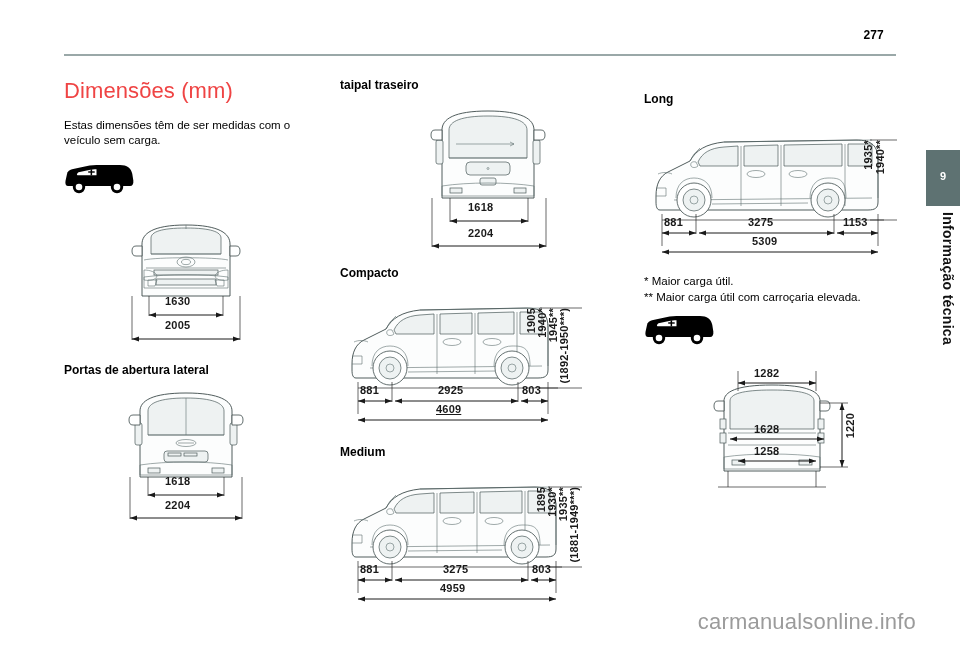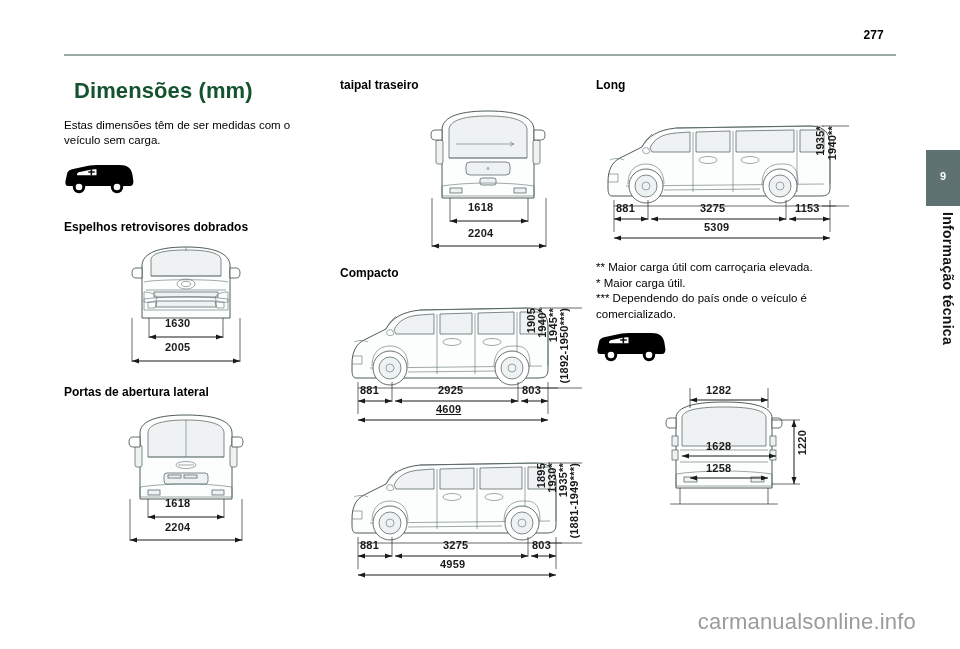--- a/index.html
+++ b/index.html
@@ -36,25 +36,25 @@
     position:absolute;right:4px;top:62px;
     writing-mode:vertical-rl;
     font-size:14px;font-weight:bold;letter-spacing:.3px;
     white-space:nowrap;color:#111;
   }
 
   
   .col{position:absolute;top:78px;}
   .col1{left:64px;width:245px;}
   .col2{left:340px;width:250px;}
-  .col3{left:596px;width:258px;}
+  .col3{left:644px;width:258px;margin-top:14px;}
 
   h1.title{
-    margin:0 0 14px 10px;font-size:22px;font-weight:bold;
-    color:#14532d;letter-spacing:.1px;
+    margin:0 0 14px 0;font-size:22px;font-weight:normal;
+    color:#ef4444;letter-spacing:.1px;
   }
   p.body{
     margin:0 0 16px 0;font-size:11.5px;line-height:15px;color:#000;
   }
   h2.sub{
     margin:0 0 6px 0;font-size:12px;font-weight:bold;
   }
   .note{margin:0;font-size:11.5px;line-height:15.5px;}
 
   
@@ -107,21 +107,20 @@
         <path fill="#fff" d="M14.5 8.3 L24 6.2 C27.5 5.5 30 5.3 32.5 5.3 L32.5 11.2 L13.6 11.2 C12.6 11.2 12.6 9.8 14.5 8.3 Z"></path>
         <rect fill="#000" x="26.6" y="5.3" width="1.5" height="6"></rect>
         <rect fill="#000" x="24.2" y="7.3" width="6.5" height="1.4"></rect>
         <circle fill="#000" cx="15" cy="23" r="6.2"></circle>
         <circle fill="#fff" cx="15" cy="23" r="3.3"></circle>
         <circle fill="#000" cx="53" cy="23" r="6.2"></circle>
         <circle fill="#fff" cx="53" cy="23" r="3.3"></circle>
       </svg>
     </div>
 
-    <h2 class="sub">Espelhos retrovisores dobrados</h2>
 
     <div class="fig" style="height:125px;margin-top:8px;">
       <svg width="245" height="125" viewBox="0 0 245 125">
 
         <g transform="translate(62,0)">
           <path class="body-fill" d="M16 76 L16 24 C16 14 26 5 60 5 C94 5 104 14 104 24 L104 76 Z"></path>
           <path class="glass" d="M25 34 L25 18 C25 12 35 8 60 8 C85 8 95 12 95 18 L95 34 Z"></path>
           <path class="car2" d="M25 34 L95 34"></path>
           <path class="car2" d="M18 40 C30 37 90 37 102 40"></path>
           <path class="car2" d="M20 48 L100 48"></path>
@@ -318,20 +317,21 @@
       <div class="dimtxt" style="left:20px;top:94px;">881</div>
       <div class="dimtxt" style="left:98px;top:94px;">2925</div>
       <div class="dimtxt" style="left:182px;top:94px;">803</div>
       <div class="dimtxt" style="left:96px;top:113px;text-decoration:underline;">4609</div>
       <div class="dimtxt v" style="left:185px;top:18px;">1905</div>
       <div class="dimtxt v" style="left:196px;top:18px;">1940*</div>
       <div class="dimtxt v" style="left:207px;top:18px;">1945**</div>
       <div class="dimtxt v" style="left:218px;top:18px;">(1892-1950***)</div>
     </div>
 
+    <h2 class="sub" style="margin-top:10px;">Medium</h2>
 
     <div class="fig" style="height:145px;margin-top:10px;">
       <svg width="250" height="145" viewBox="0 0 250 145">
         <g transform="translate(6,14)">
           <path class="body-fill" d="M6 60 C6 48 10 40 18 36 L40 25 C46 14 56 8 74 6 L188 4 C204 4 210 10 210 24 L210 66 C210 72 207 74 200 74 L10 74 C7 74 6 71 6 66 Z"></path>
           <path class="glass" d="M48 26 C52 17 60 12 74 11 L88 10 L88 30 L50 30 Z"></path>
           <path class="glass" d="M94 10 L128 9 L128 30 L94 30 Z"></path>
           <path class="glass" d="M134 9 L176 8 L176 30 L134 30 Z"></path>
           <path class="glass" d="M182 8 L204 8 L204 30 L182 30 Z"></path>
           <path class="car2" d="M40 25 L44 18 L50 12"></path>
@@ -444,23 +444,22 @@
       </svg>
       <div class="dimtxt" style="left:20px;top:98px;">881</div>
       <div class="dimtxt" style="left:104px;top:98px;">3275</div>
       <div class="dimtxt" style="left:199px;top:98px;">1153</div>
       <div class="dimtxt" style="left:108px;top:117px;">5309</div>
       <div class="dimtxt v" style="left:218px;top:22px;">1935*</div>
       <div class="dimtxt v" style="left:230px;top:22px;">1940**</div>
     </div>
 
     <div style="margin-top:6px;">
+      <p class="note">* Maior carga útil.</p>
       <p class="note">** Maior carga útil com carroçaria elevada.</p>
-      <p class="note">* Maior carga útil.</p>
-      <p class="note">*** Dependendo do país onde o veículo é comercializado.</p>
     </div>
 
     <div style="height:40px;margin:10px 0 6px 0;">
       <svg class="van-icon" width="70" height="32" viewBox="0 0 70 32" aria-hidden="true">
         <path fill="#000" d="M4 22 C2 22 1 20 1.5 17 L3 10 C3.6 7.5 5 6 8 5.2 L22 2.2 C27 1.2 31 1 36 1 L56 1 C63 1 67 4 68.3 10 L69.3 16.5 C69.7 20 68.5 22 66 22 L4 22 Z"></path>
         <path fill="#fff" d="M14.5 8.3 L24 6.2 C27.5 5.5 30 5.3 32.5 5.3 L32.5 11.2 L13.6 11.2 C12.6 11.2 12.6 9.8 14.5 8.3 Z"></path>
         <rect fill="#000" x="26.6" y="5.3" width="1.5" height="6"></rect>
         <rect fill="#000" x="24.2" y="7.3" width="6.5" height="1.4"></rect>
         <circle fill="#000" cx="15" cy="23" r="6.2"></circle>
         <circle fill="#fff" cx="15" cy="23" r="3.3"></circle>

